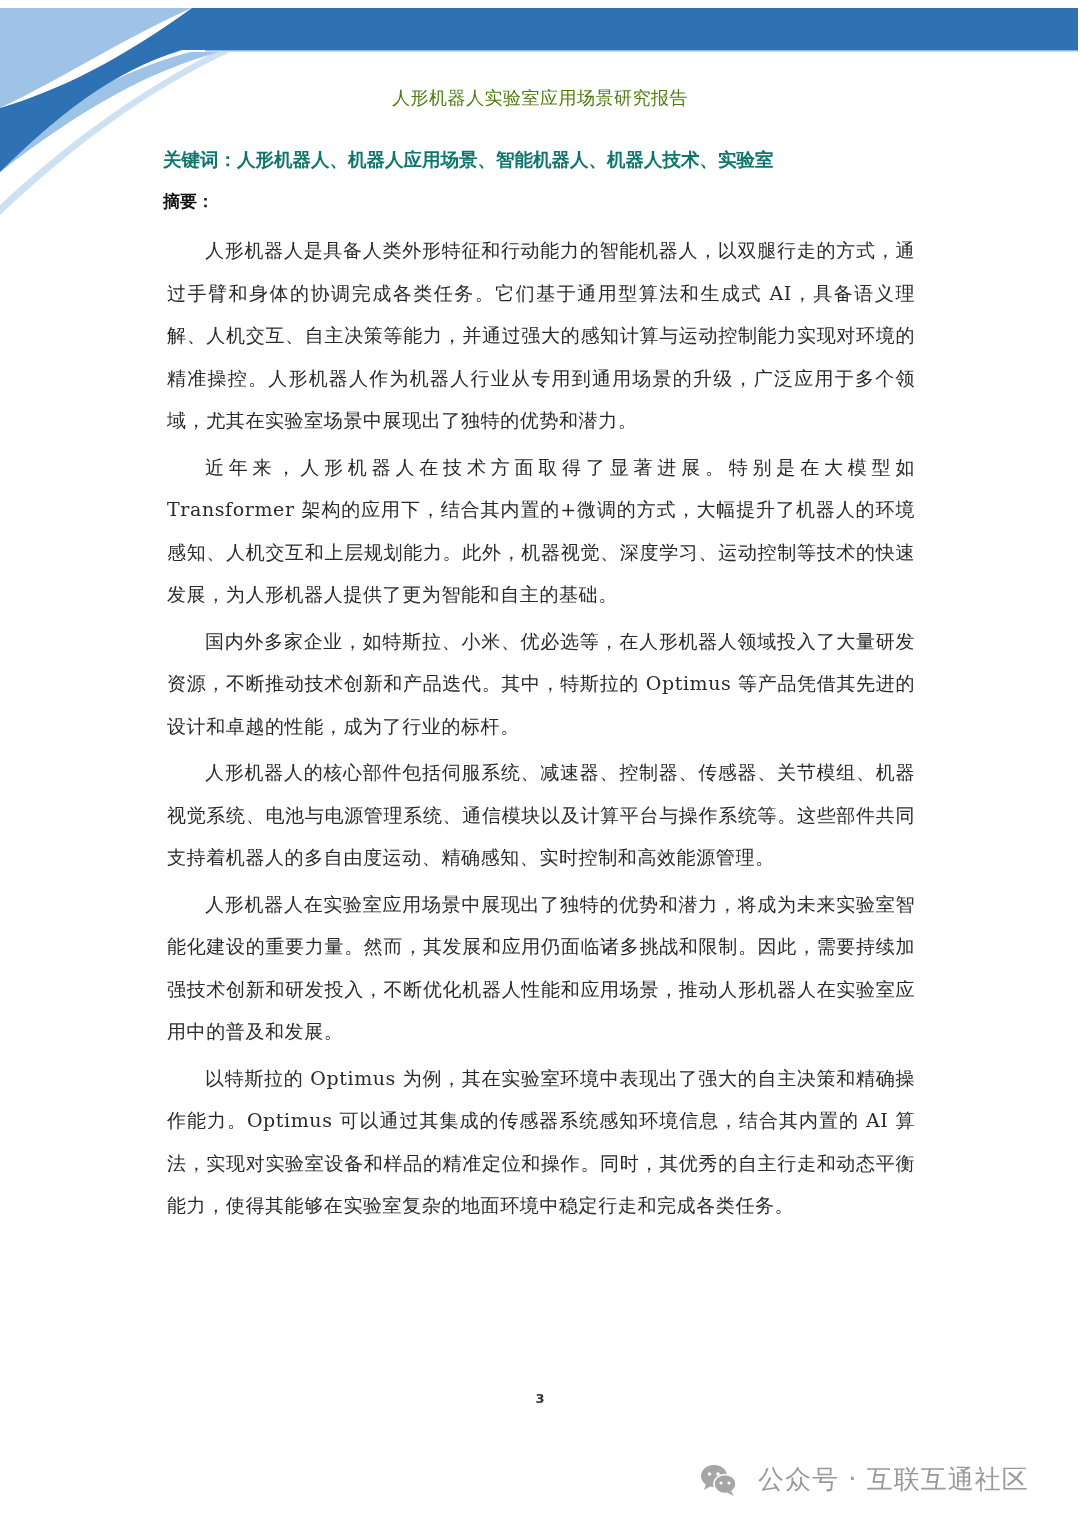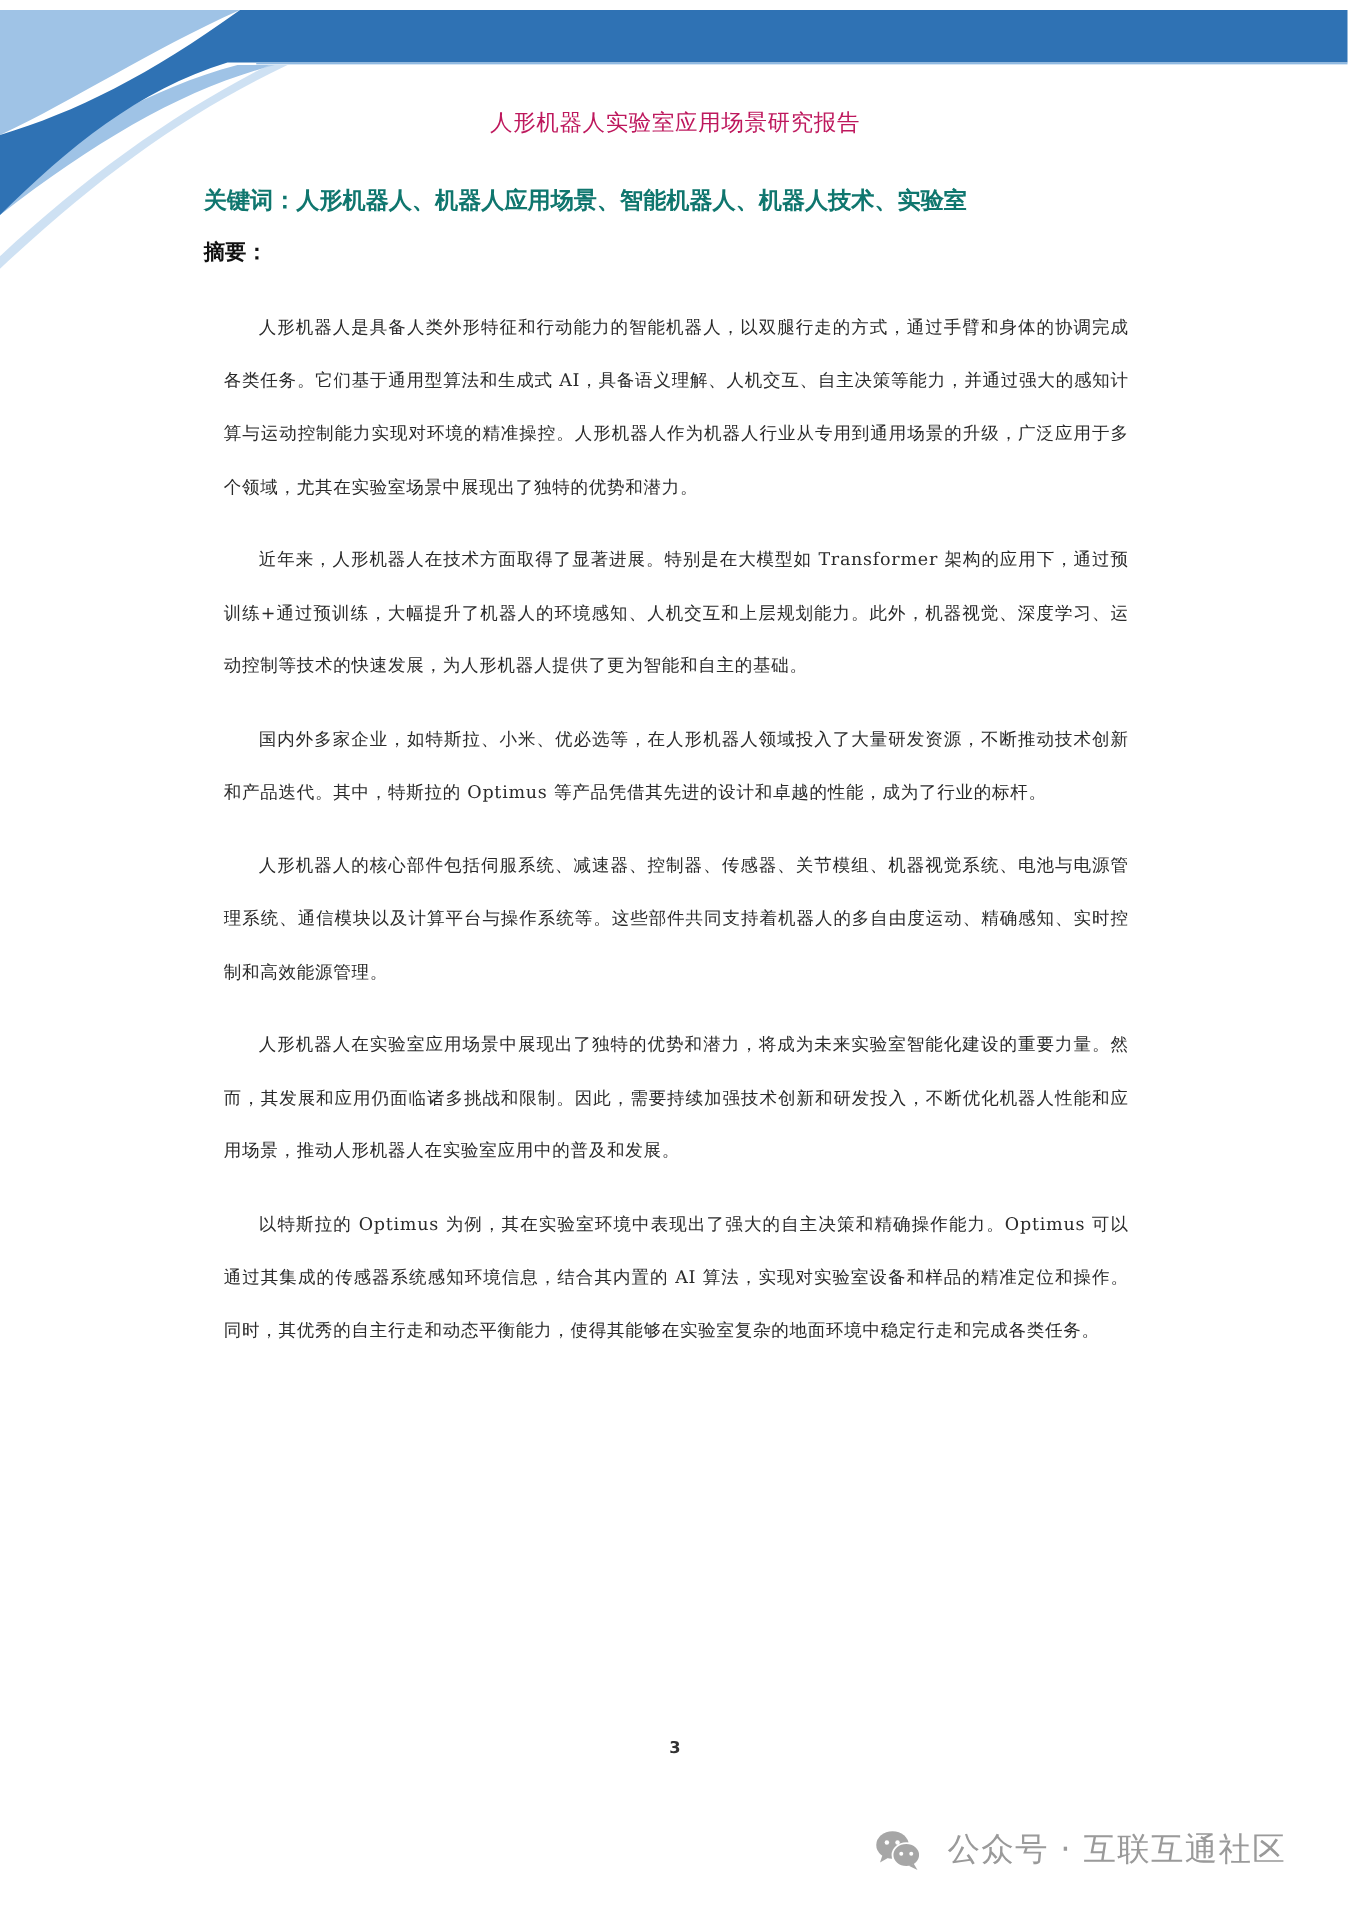--- a/index.html
+++ b/index.html
@@ -22,21 +22,21 @@
       width: 1080px;
       height: 220px;
     }
     .doc-title {
       position: absolute;
       top: 86px;
       left: 0;
       width: 1080px;
       text-align: center;
       font-size: 18px;
-      color: #be185d;
+      color: #4d7c0f;
       letter-spacing: 0.5px;
     }
     .keywords {
       position: absolute;
       top: 147px;
       left: 163px;
       font-size: 18.5px;
       font-weight: bold;
       color: #0f766e;
       font-family: "DejaVu Sans", "Liberation Sans", sans-serif;
@@ -50,22 +50,22 @@
       color: #111111;
       font-family: "DejaVu Sans", "Liberation Sans", sans-serif;
     }
     .body-text {
       position: absolute;
       top: 225px;
       left: 163px;
       width: 756px;
     }
     .para {
-      margin: 16px;
-      font-size: 14px;
+      margin: 4px;
+      font-size: 19px;
       line-height: 42.5px;
       text-indent: 2em;
       text-align: justify;
       color: #2a2a2a;
       letter-spacing: 0.6px;
     }
     .page-number {
       position: absolute;
       top: 1391px;
       left: 0;
@@ -109,21 +109,21 @@
 </svg>
 
 <div class="doc-title">人形机器人实验室应用场景研究报告</div>
 
 <div class="keywords"><span>关键词：</span><span>人形机器人、机器人应用场景、智能机器人、机器人技术、实验室</span></div>
 
 <div class="abstract-label">摘要：</div>
 
 <div class="body-text">
   <p class="para">人形机器人是具备人类外形特征和行动能力的智能机器人，以双腿行走的方式，通过手臂和身体的协调完成各类任务。它们基于通用型算法和生成式 AI，具备语义理解、人机交互、自主决策等能力，并通过强大的感知计算与运动控制能力实现对环境的精准操控。人形机器人作为机器人行业从专用到通用场景的升级，广泛应用于多个领域，尤其在实验室场景中展现出了独特的优势和潜力。</p>
-  <p class="para">近年来，人形机器人在技术方面取得了显著进展。特别是在大模型如 Transformer 架构的应用下，通过预训练+通过预训练，大幅提升了机器人的环境感知、人机交互和上层规划能力。此外，机器视觉、深度学习、运动控制等技术的快速发展，为人形机器人提供了更为智能和自主的基础。</p>
+  <p class="para">近年来，人形机器人在技术方面取得了显著进展。特别是在大模型如 Transformer 架构的应用下，结合其内置的+微调的方式，大幅提升了机器人的环境感知、人机交互和上层规划能力。此外，机器视觉、深度学习、运动控制等技术的快速发展，为人形机器人提供了更为智能和自主的基础。</p>
   <p class="para">国内外多家企业，如特斯拉、小米、优必选等，在人形机器人领域投入了大量研发资源，不断推动技术创新和产品迭代。其中，特斯拉的 Optimus 等产品凭借其先进的设计和卓越的性能，成为了行业的标杆。</p>
   <p class="para">人形机器人的核心部件包括伺服系统、减速器、控制器、传感器、关节模组、机器视觉系统、电池与电源管理系统、通信模块以及计算平台与操作系统等。这些部件共同支持着机器人的多自由度运动、精确感知、实时控制和高效能源管理。</p>
   <p class="para">人形机器人在实验室应用场景中展现出了独特的优势和潜力，将成为未来实验室智能化建设的重要力量。然而，其发展和应用仍面临诸多挑战和限制。因此，需要持续加强技术创新和研发投入，不断优化机器人性能和应用场景，推动人形机器人在实验室应用中的普及和发展。</p>
   <p class="para">以特斯拉的 Optimus 为例，其在实验室环境中表现出了强大的自主决策和精确操作能力。Optimus 可以通过其集成的传感器系统感知环境信息，结合其内置的 AI 算法，实现对实验室设备和样品的精准定位和操作。同时，其优秀的自主行走和动态平衡能力，使得其能够在实验室复杂的地面环境中稳定行走和完成各类任务。</p>
 </div>
 
 <div class="page-number">3</div>
 
 <div class="watermark">
   <svg class="wechat-icon" viewBox="0 0 38 34" xmlns="http://www.w3.org/2000/svg">

